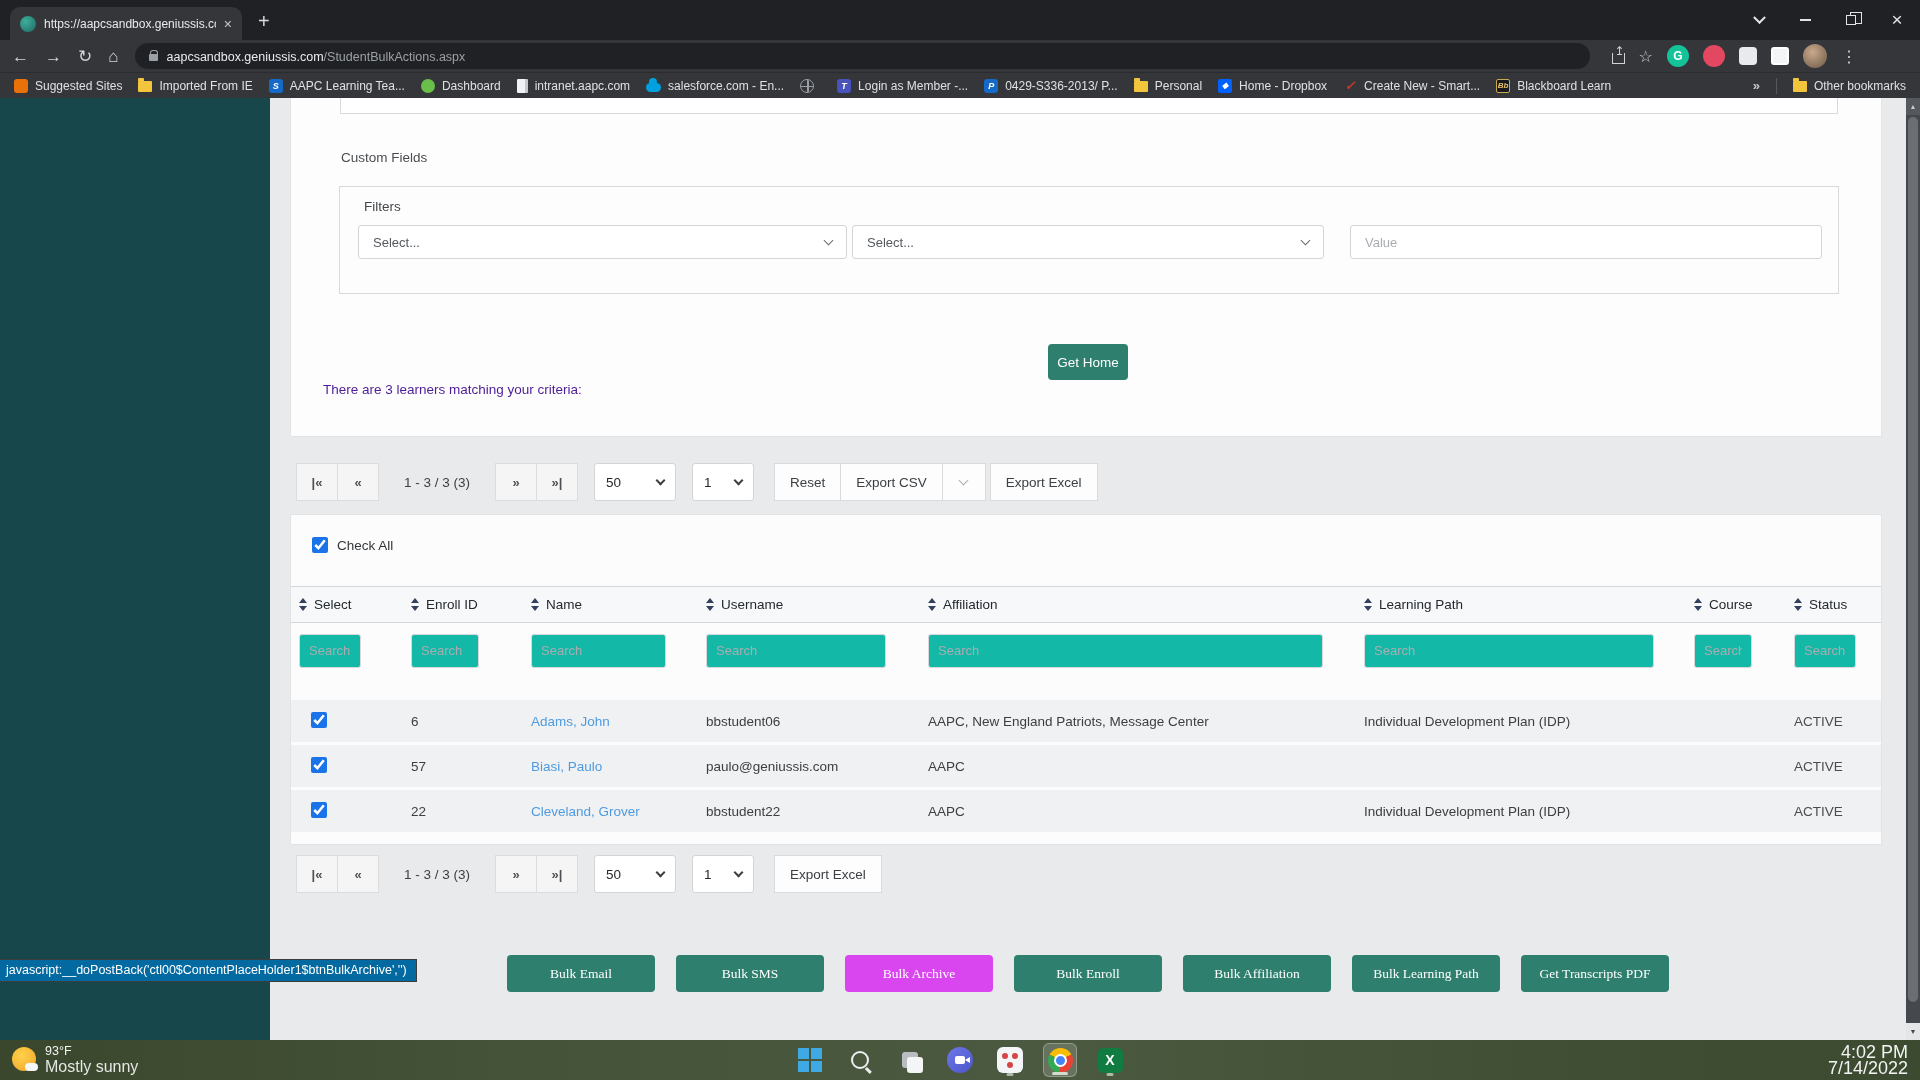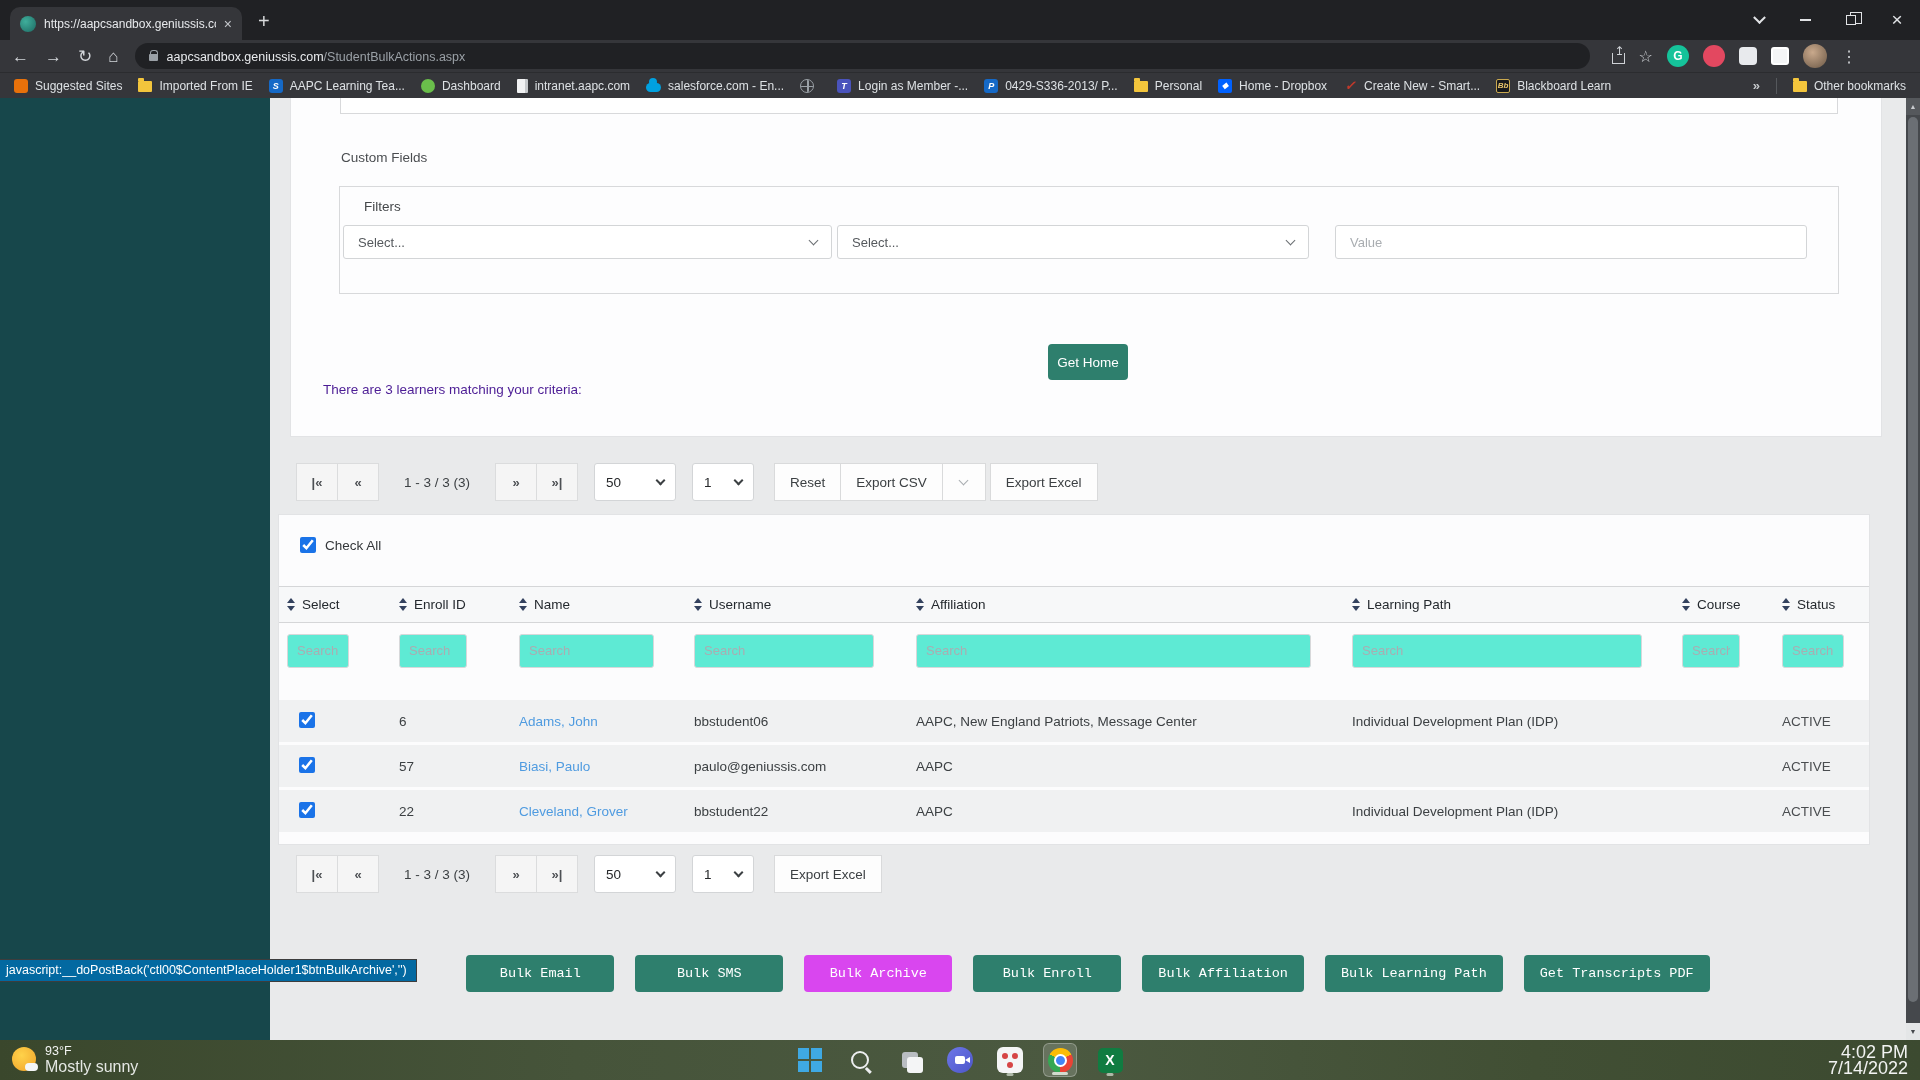--- a/index.html
+++ b/index.html
@@ -71,21 +71,21 @@
   .sb-btn{position:absolute;left:0;width:14px;height:17px;display:flex;align-items:center;justify-content:center;font-size:7px}
   .sb-up{top:0;background:#55585c;color:#c9ccd0}
   .sb-down{bottom:0;background:#e4e6e7;color:#45484c}
   .sb-thumb{position:absolute;left:2px;top:19px;width:10px;height:885px;border-radius:5px;background:#6b6f74}
 
   .card{position:absolute;left:20px;top:0;width:1592px;height:339px;background:#fdfdfe;border:1px solid #e2e3e5;border-top:none}
   .partialbox{position:absolute;left:49px;top:0;width:1498px;height:16px;border:1px solid #d8d9db;border-top:none;background:#fff}
   .customfields-label{position:absolute;left:50px;top:52px;font-size:13.5px;color:#4a4d50}
   .filtersbox{position:absolute;left:48px;top:88px;width:1500px;height:108px;border:1px solid #d8d9db}
   .filters-legend{position:absolute;left:24px;top:12px;font-size:13.5px;color:#44474a}
-  .filters-row{position:absolute;left:3px;top:38px;display:flex;align-items:center}
+  .filters-row{position:absolute;left:18px;top:38px;display:flex;align-items:center}
   .fselect{height:34px;background:#fff;border:1px solid #d3d5d7;border-radius:3px;display:flex;align-items:center;justify-content:space-between;padding:0 14px;font-size:13px;color:#55595d}
   .sel-chev{width:7px;height:7px;border-right:1.5px solid #6a6e72;border-bottom:1.5px solid #6a6e72;transform:rotate(45deg);margin-top:-4px}
   .value-input{height:34px;border:1px solid #d3d5d7;border-radius:3px;padding:0 14px;font-size:13px;color:#444;font-family:"Liberation Sans",sans-serif}
   .value-input::placeholder{color:#a9adb1}
   .getdata-btn{position:absolute;left:757px;top:246px;width:80px;height:36px;background:#2e7f6d;color:#fff;border:none;border-radius:4px;font-size:13.5px;font-family:"Liberation Sans",sans-serif}
   .results-text{position:absolute;left:32px;top:284px;font-size:13.5px;color:#4c1d95}
 
   .pager{position:absolute;display:flex;align-items:center}
   .pager-1{left:26px;top:365px}
   .pager-2{left:26px;top:757px}
@@ -96,41 +96,41 @@
   .pselect .sel-chev{border-color:#3c4043;border-width:2px;margin-top:-3px}
   .ps-50{width:82px;margin-left:16px}
   .ps-1{width:62px;margin-left:16px}
   .wbtn{height:38px;background:#fdfdfd;border:1px solid #d9dadb;display:flex;align-items:center;justify-content:center;font-size:13.5px;color:#3c4043;padding:0 15px}
   .wbtn+.wbtn{margin-left:-1px}
   .grp{margin-left:20px;display:flex}
   .csv-chev-btn{width:44px}
   .csv-chev-btn .sel-chev{border-color:#a9adb1;border-width:1.5px}
   .excel-gap{margin-left:4px}
 
-  .tablepanel{position:absolute;left:8px;top:416px;width:1592px;height:331px;background:#fcfcfd;border:1px solid #e2e3e5}
+  .tablepanel{position:absolute;left:20px;top:416px;width:1592px;height:331px;background:#fcfcfd;border:1px solid #e2e3e5}
   .checkall{position:absolute;left:21px;top:22px;display:flex;align-items:center;gap:9px;font-size:13.5px;color:#34373a}
   input[type=checkbox]{width:16px;height:16px;accent-color:#1a73e8}
   .tgrid{display:grid;grid-template-columns:112px 120px 175px 222px 436px 330px 100px 86px;align-items:center;padding-left:8px}
   .thead{position:absolute;left:0;top:71px;width:100%;height:37px;background:#f7f8f9;border-top:1px solid #d5d6d8;border-bottom:1px solid #d5d6d8;font-size:13.5px;color:#24292e}
   .hcell{display:flex;align-items:center;gap:7px}
   .sort{display:inline-flex;flex-direction:column;gap:3px}
   .sort i{width:0;height:0;border-left:4px solid transparent;border-right:4px solid transparent}
   .sort .up{border-bottom:5px solid #33415e}
   .sort .dn{border-top:5px solid #33415e}
   .tsearch{position:absolute;left:0;top:108px;width:100%;height:55px}
-  .sinput{height:34px;border:1px solid #d7d8da;border-radius:3px;padding:0 9px;font-size:13px;color:#444;font-family:"Liberation Sans",sans-serif;background:#5eead4}
+  .sinput{height:34px;border:1px solid #d7d8da;border-radius:3px;padding:0 9px;font-size:13px;color:#444;font-family:"Liberation Sans",sans-serif;background:#14b8a6}
   .sinput::placeholder{color:#a9adb1}
   .trows{position:absolute;left:0;top:185px;width:100%}
   .trow{height:42px;background:#f0f1f2;margin-bottom:3px;font-size:13.5px;color:#3c4043}
   .trow .cb{margin-left:12px}
   .name-link{color:#4f9be0}
   .status-txt{color:#4a4d50}
 
   .bulkrow{position:absolute;left:0;top:857px;width:100%;display:flex;justify-content:center;gap:21px}
-  .bulk-btn{min-width:148px;height:37px;background:#2e7f6d;color:#fff;border:none;border-radius:4px;font-size:13.5px;padding:0 16px;font-family:Liberation Mono, monospace}
+  .bulk-btn{min-width:148px;height:37px;background:#2e7f6d;color:#fff;border:none;border-radius:4px;font-size:13.5px;padding:0 16px;font-family:Liberation Serif, serif}
   .bulk-archive{background:#d946ef}
 
   .status-tooltip{position:absolute;left:0;top:861px;background:#0369a1;border:1px solid #3d3d3d;border-left:none;color:#fff;font-size:12.5px;padding:3px 9px 4px 6px;white-space:nowrap}
 
   
   .taskbar{position:absolute;left:0;bottom:0;width:1920px;height:40px;background:linear-gradient(90deg,#3a472c 0%,#46543a 30%,#4b5940 55%,#414f34 80%,#3c4a30 100%)}
   .weather{position:absolute;left:12px;top:4px;display:flex;align-items:center;gap:9px;color:#f2f3f2}
   .sun{width:24px;height:24px;border-radius:50%;background:radial-gradient(circle at 40% 35%,#ffd24a,#f0a32a);position:relative}
   .sun::after{content:'';position:absolute;right:-2px;bottom:0;width:13px;height:8px;background:#f4f6f7;border-radius:5px}
   .wtxt{display:flex;flex-direction:column;line-height:15px}

